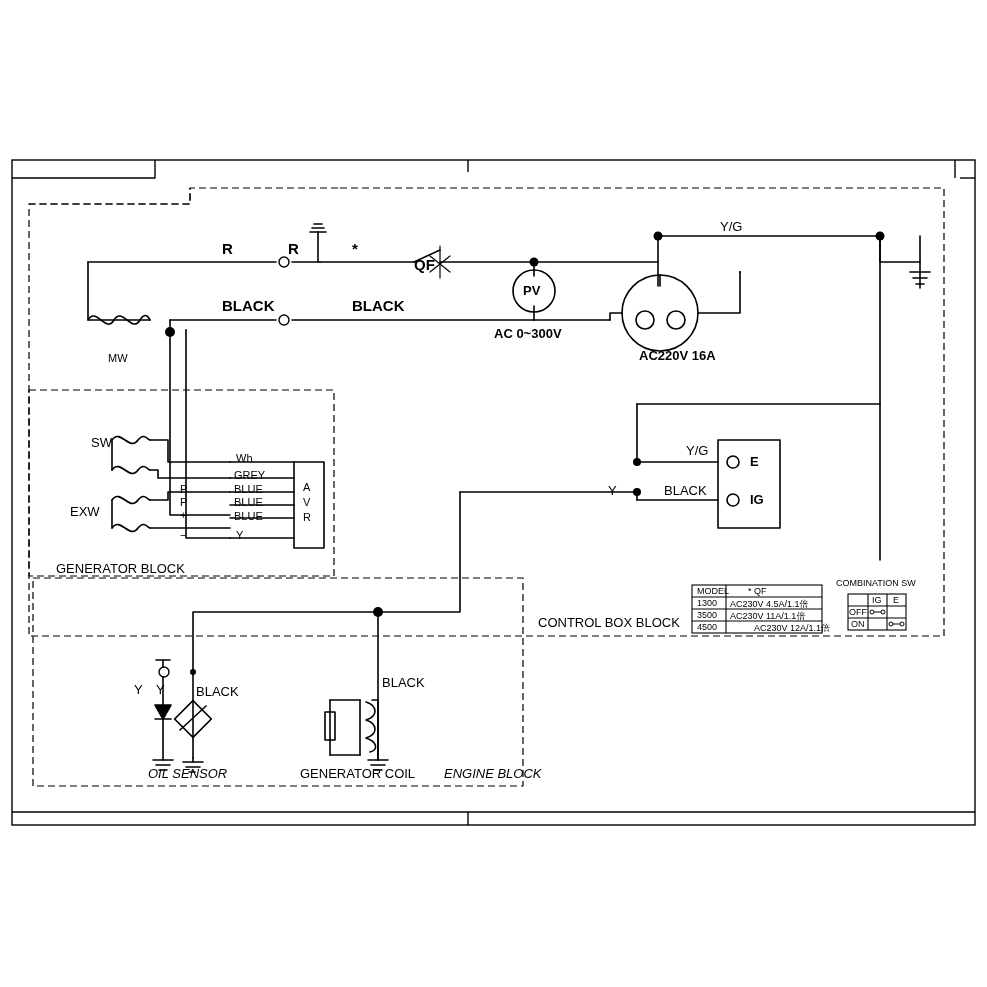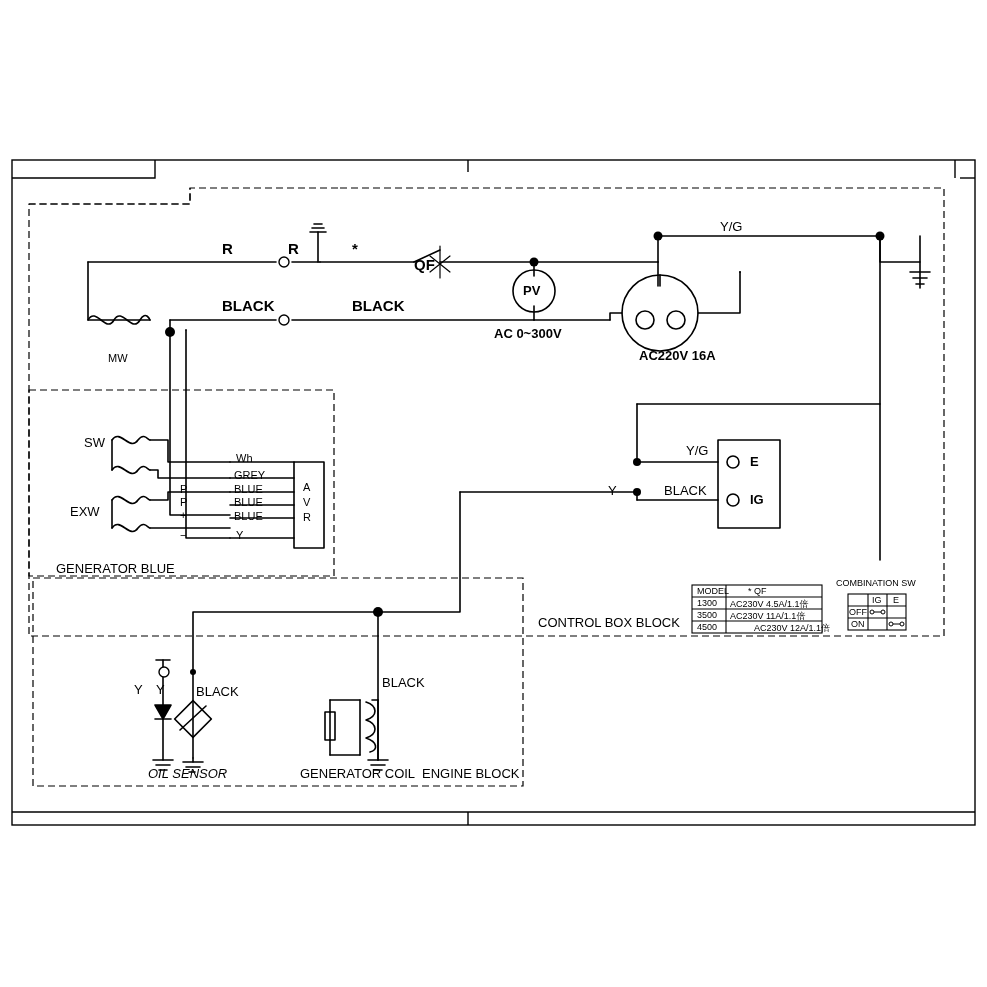--- a/index.html
+++ b/index.html
@@ -216,42 +216,42 @@
   <div class="lbl t-l" style="left:222px;top:297px;">BLACK</div>
   <div class="lbl t-l" style="left:352px;top:297px;">BLACK</div>
 
   <div class="lbl t-m" style="left:720px;top:219px;">Y/G</div>
 
   <div class="lbl t-m" style="left:523px;top:283px;font-weight:bold;">PV</div>
   <div class="lbl t-m" style="left:494px;top:326px;font-weight:bold;">AC 0~300V</div>
   <div class="lbl t-m" style="left:616px;top:348px;font-weight:bold;margin-left:23px;">AC220V 16A</div>
 
   <div class="lbl t-s" style="left:108px;top:352px;">MW</div>
-  <div class="lbl t-m" style="left:84px;top:435px;">SW</div>
+  <div class="lbl t-m" style="left:91px;top:435px;">SW</div>
   <div class="lbl t-m" style="left:70px;top:504px;">EXW</div>
 
   <div class="lbl t-s" style="left:236px;top:452px;">Wh</div>
   <div class="lbl t-s" style="left:234px;top:469px;">GREY</div>
   <div class="lbl t-s" style="left:234px;top:483px;">BLUE</div>
   <div class="lbl t-s" style="left:234px;top:496px;">BLUE</div>
   <div class="lbl t-s" style="left:234px;top:510px;">BLUE</div>
   <div class="lbl t-s" style="left:236px;top:529px;">Y</div>
 
   <div class="lbl t-s" style="left:180px;top:483px;">P</div>
   <div class="lbl t-s" style="left:180px;top:496px;">P</div>
   <div class="lbl t-s" style="left:180px;top:509px;">+</div>
   <div class="lbl t-s" style="left:180px;top:529px;">−</div>
 
   <div class="lbl t-s" style="left:303px;top:481px;">A</div>
   <div class="lbl t-s" style="left:303px;top:496px;">V</div>
   <div class="lbl t-s" style="left:303px;top:511px;">R</div>
 
-  <div class="lbl t-m" style="left:56px;top:561px;">GENERATOR BLUE</div>
+  <div class="lbl t-m" style="left:56px;top:561px;">GENERATOR BLOCK</div>
   <div class="lbl t-m" style="left:538px;top:615px;">CONTROL BOX BLOCK</div>
-  <div class="lbl t-m" style="left:422px;top:766px;">ENGINE BLOCK</div>
+  <div class="lbl t-m" style="left:444px;top:766px;font-style:italic;">ENGINE BLOCK</div>
 
   <div class="lbl t-m" style="left:686px;top:443px;">Y/G</div>
   <div class="lbl t-m" style="left:608px;top:483px;">Y</div>
   <div class="lbl t-m" style="left:664px;top:483px;">BLACK</div>
   <div class="lbl t-m" style="left:750px;top:454px;font-weight:bold;">E</div>
   <div class="lbl t-m" style="left:750px;top:492px;font-weight:bold;">IG</div>
 
   <div class="lbl t-m" style="left:134px;top:682px;">Y</div>
   <div class="lbl t-m" style="left:156px;top:682px;">Y</div>
   <div class="lbl t-m" style="left:196px;top:684px;">BLACK</div>

